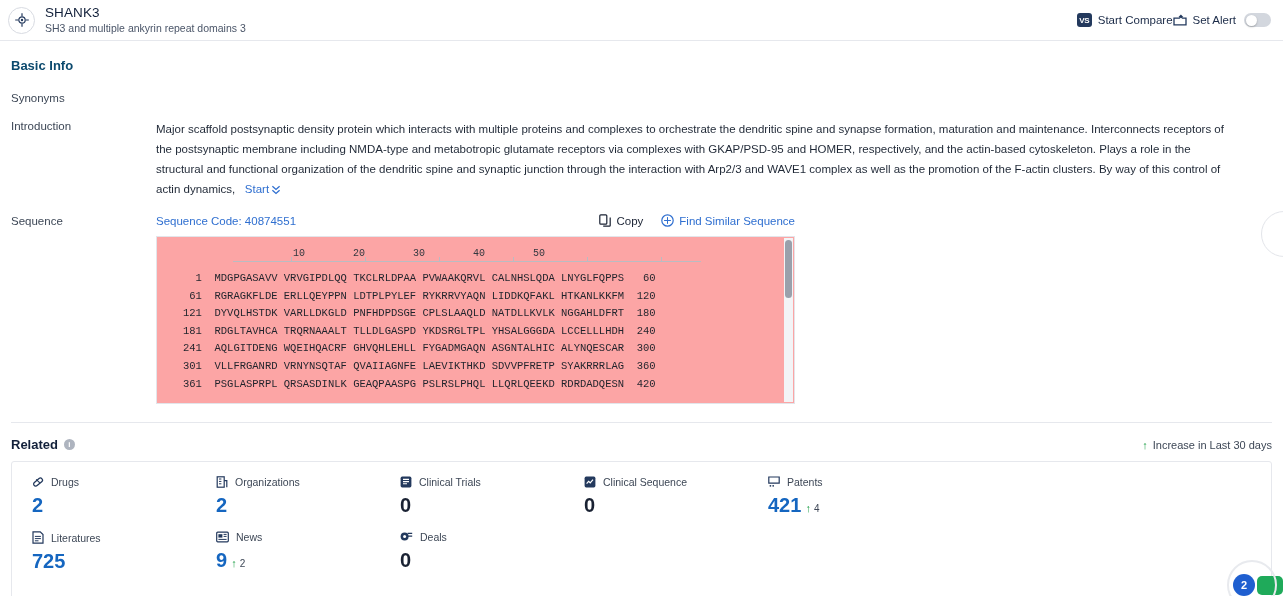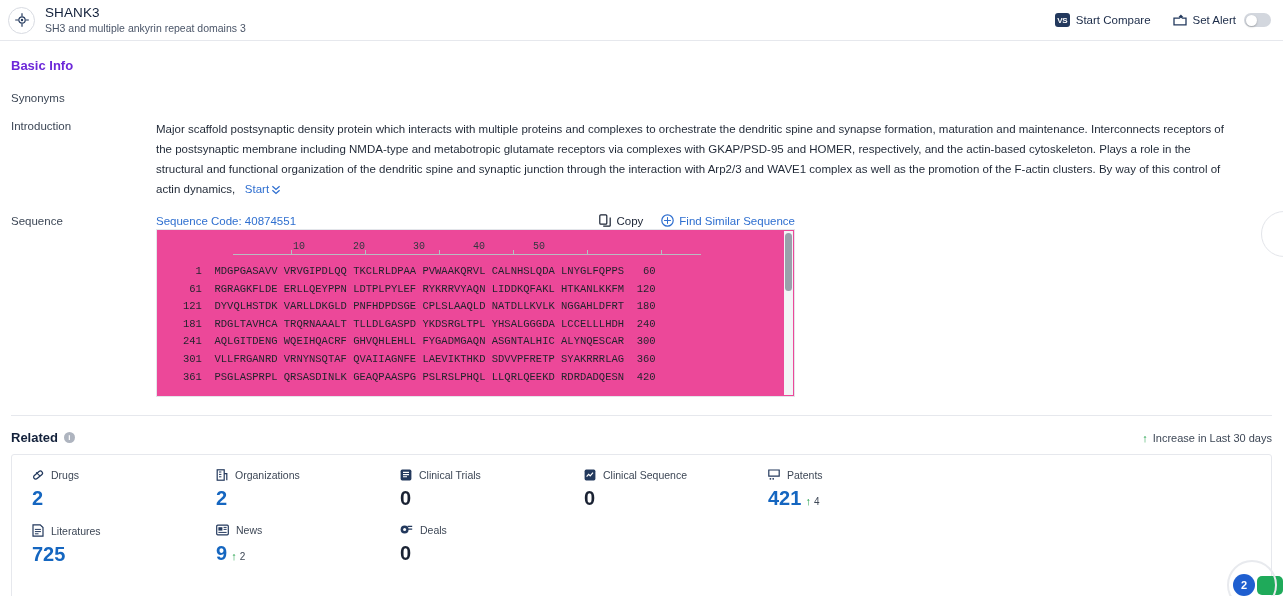--- a/index.html
+++ b/index.html
@@ -28,21 +28,21 @@
   }
   .title-wrap { display: flex; flex-direction: column; justify-content: center; }
   .gene-title {
     font-size: 13.5px; font-weight: normal; color: #12203a;
     line-height: 15px; letter-spacing: .1px;
   }
   .gene-sub {
     font-size: 10.5px; color: #4a5568; line-height: 14px; margin-top: 1px;
   }
   .header-right {
-    margin-left: auto; display: flex; align-items: center; gap: 22px;
+    margin-left: auto; display: flex; align-items: center; 
   }
   .hdr-btn {
     display: flex; align-items: center; gap: 6px;
     font-size: 11.5px; color: #1a2a47; cursor: pointer;
   }
   .vs-icon {
     width: 15px; height: 14px; border-radius: 3px; background: #23395d;
     color: #fff; font-size: 8px; font-weight: bold;
     display: flex; align-items: center; justify-content: center;
     letter-spacing: -0.3px;
@@ -54,21 +54,21 @@
   .toggle::after {
     content: ""; position: absolute; top: 1.5px; left: 1.5px;
     width: 11px; height: 11px; border-radius: 50%; background: #fff;
     box-shadow: 0 1px 2px rgba(0,0,0,.25);
   }
 
   
   .page { padding: 0 11px; position: relative; }
 
   .section-title {
-    font-size: 13px; font-weight: bold; color: #6d28d9;
+    font-size: 13px; font-weight: bold; color: #0c4a6e;
     margin-top: 17px; margin-bottom: 18px;
   }
 
   .info-row { display: flex; margin-top: 15px; }
   .info-label {
     width: 145px; flex: 0 0 145px;
     font-size: 11.5px; color: #3d4756; padding-top: 1px;
   }
   .info-value { flex: 1; font-size: 11.5px; color: #1a2233; }
 
@@ -91,22 +91,22 @@
   }
   .seq-code { font-size: 11.5px; color: #2f6fd0; cursor: pointer; }
   .seq-actions { margin-left: auto; display: flex; align-items: flex-start; gap: 18px; }
   .seq-action {
     display: flex; align-items: center; gap: 5px;
     font-size: 11.5px; color: #2f6fd0; cursor: pointer;
   }
   .seq-action.dark { color: #1a2233; }
 
   .seq-box {
-    margin-top: 2px; width: 639px; height: 168px;
-    border: 1px solid #e3e5ea; background: #ec4899;
+    margin-top: 9px; width: 639px; height: 168px;
+    border: 1px solid #e3e5ea; background: #fca5a5;
     position: relative; overflow: hidden;
   }
   .seq-inner { padding: 11px 0 0 0; }
   .seq-ruler {
     font-family: "Liberation Mono", monospace; font-size: 10px;
     color: #32373f; white-space: pre; padding-left: 76px;
     letter-spacing: 0px;
   }
   .seq-ruler-line {
     margin-left: 76px; margin-top: 2px; height: 1px; background: #b9bcc2;

